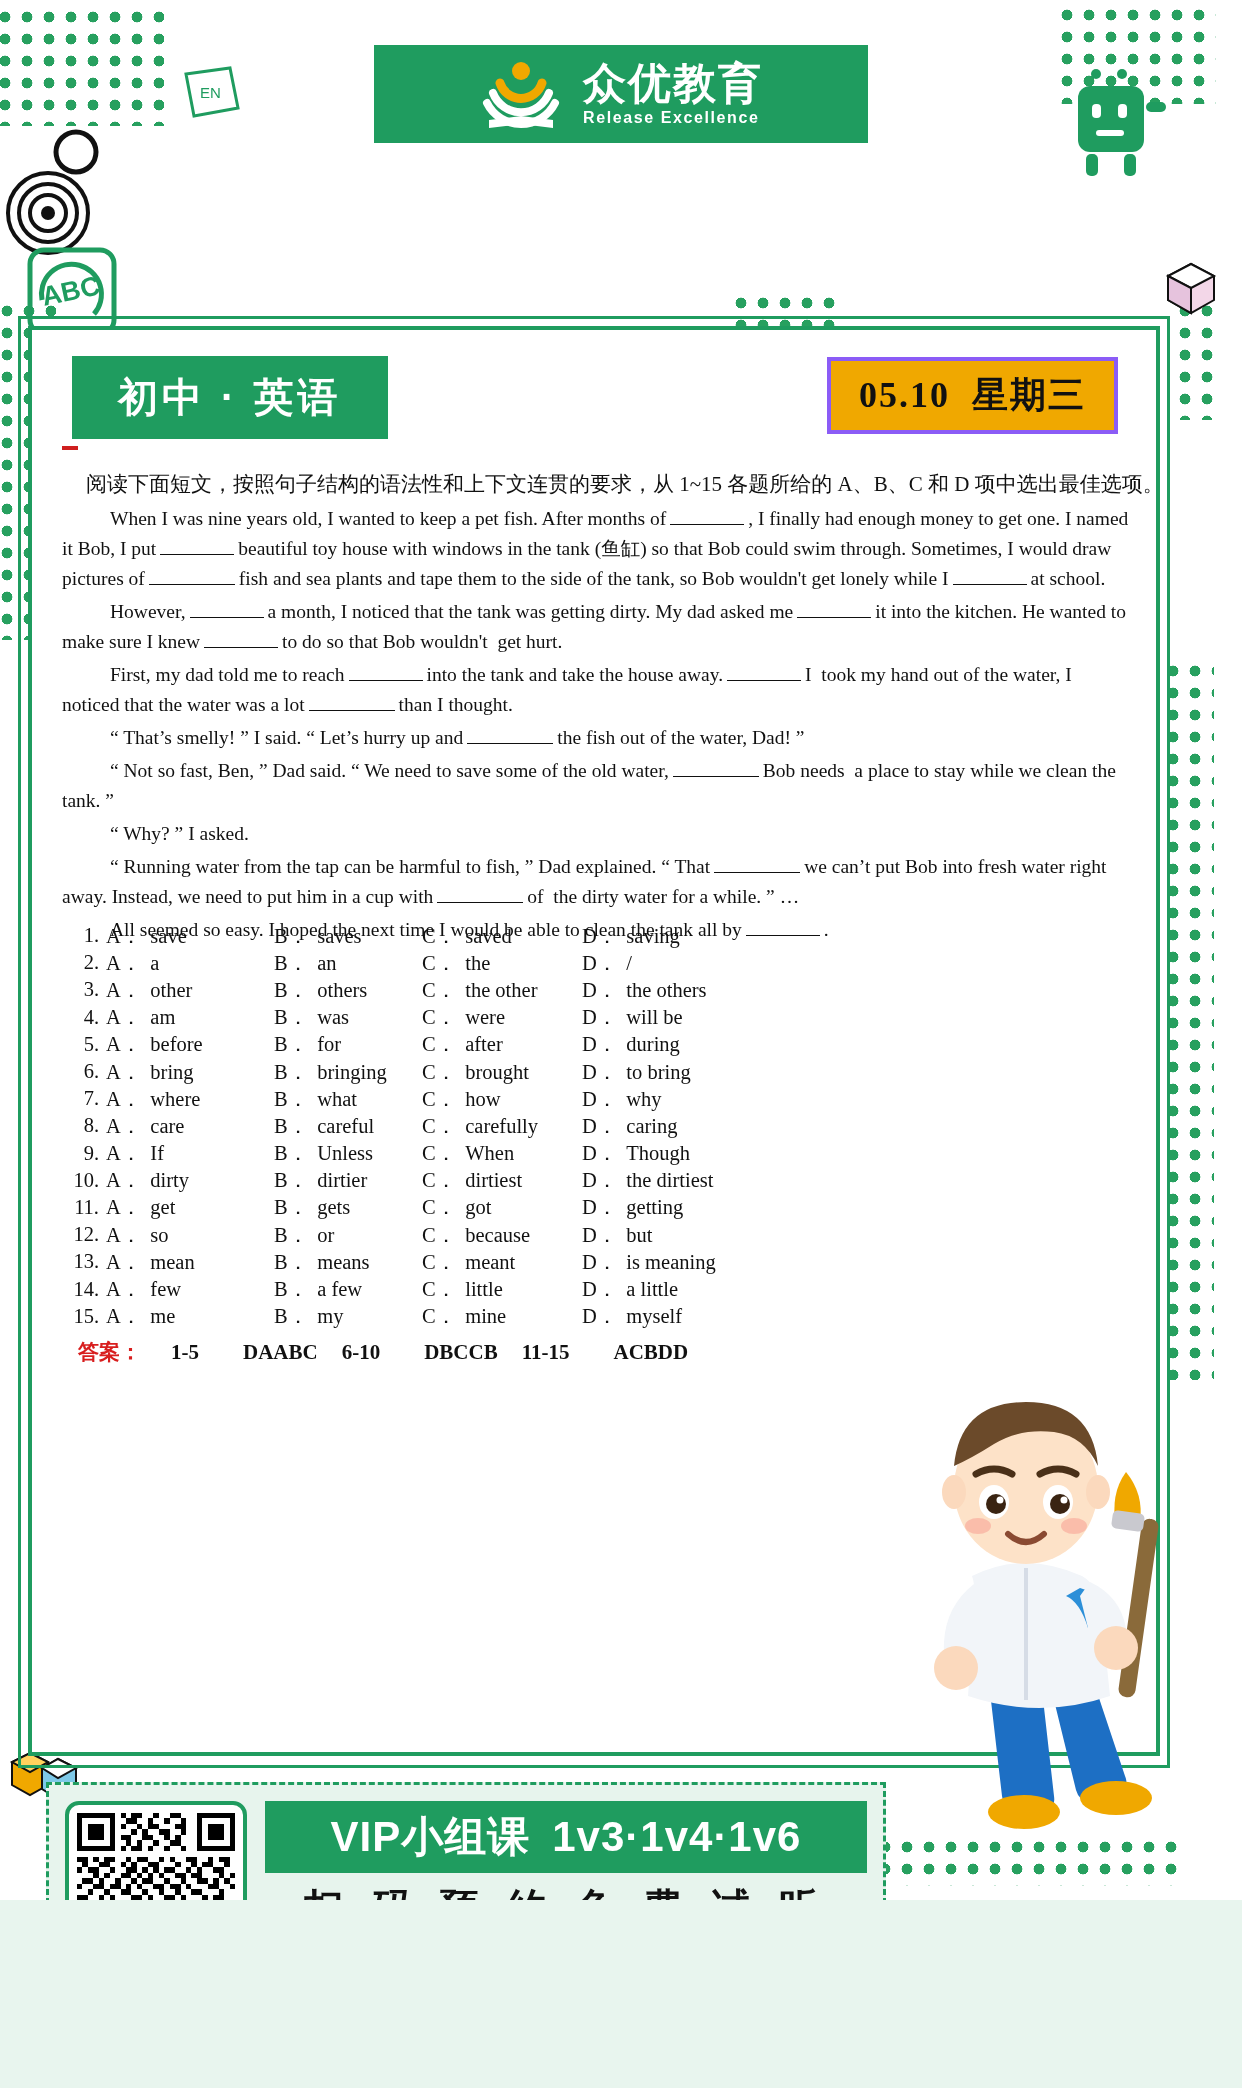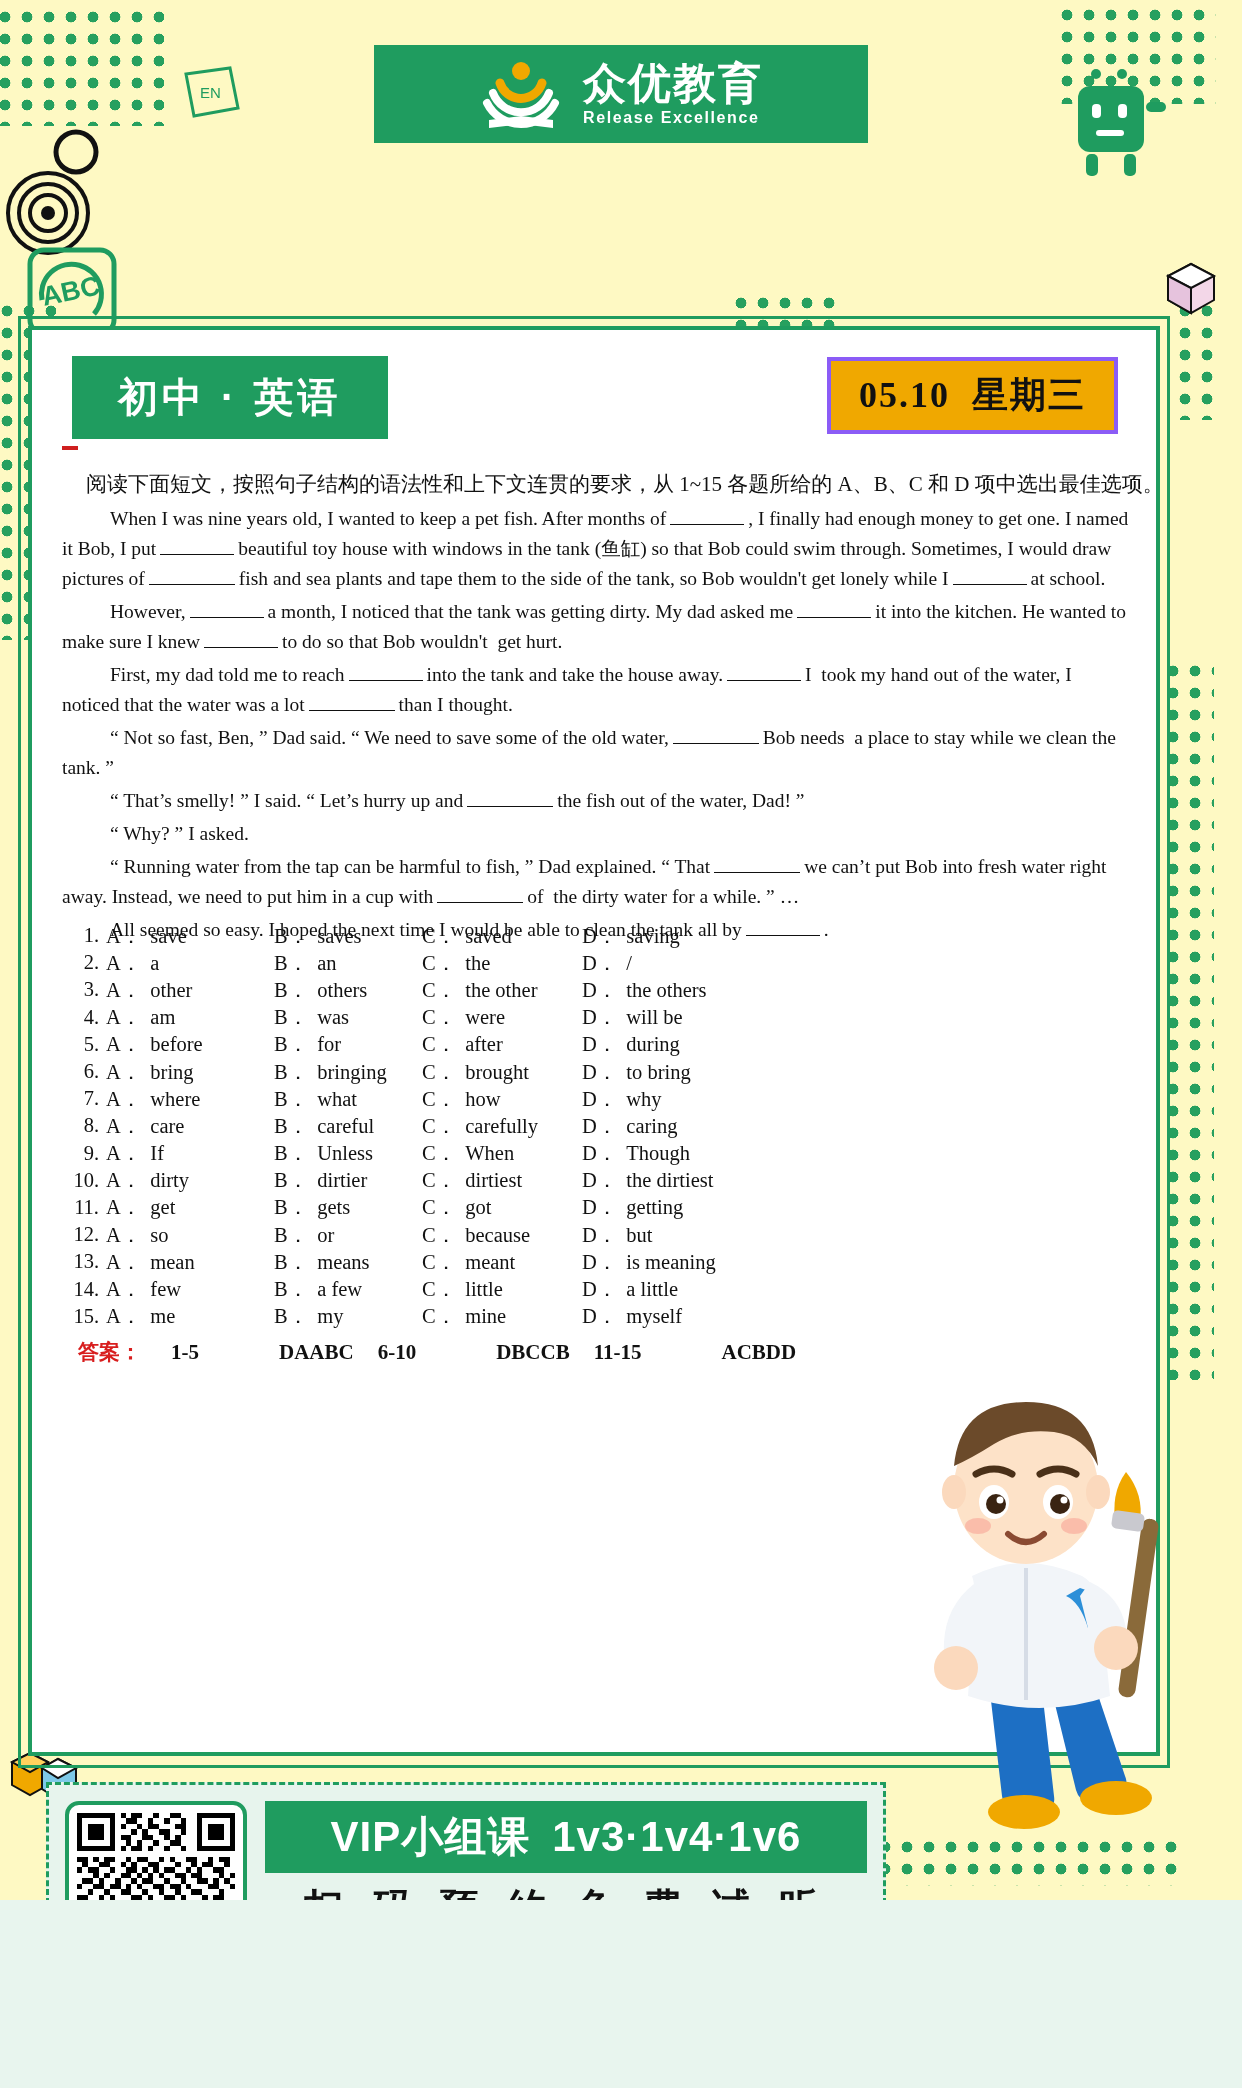--- a/index.html
+++ b/index.html
@@ -5,21 +5,21 @@
   * { box-sizing: border-box; margin: 0; padding: 0; }
   html, body {
     width: 1242px; height: 2088px;
     font-family: "Liberation Sans", sans-serif;
     background: #e8f5ee;
     overflow: hidden;
   }
   .poster {
     position: relative;
     width: 1242px; height: 1900px;
-    background: #fef9c3;
+    background: #ffffff;
     overflow: hidden;
   }
 
   
   .dots {
     position: absolute;
     background-image: radial-gradient(#27a05f 34%, transparent 36%);
     background-size: 22px 22px;
     pointer-events: none;
   }
@@ -176,21 +176,21 @@
   .opt-letter { margin-right: 9px; }
 
   
   .answer-line {
     position: absolute; left: 46px; top: 1008px;
     font-family: "Liberation Serif", serif;
     font-size: 21px; color: #111; font-weight: 700;
     white-space: nowrap;
   }
   .answer-line .lab { color: #d81e1e; margin-right: 30px; }
-  .answer-line .grp { margin-right: 24px; margin-left: 36px; }
+  .answer-line .grp { margin-right: 24px; }
   .answer-line .seq { margin-right: 44px; }
 
   
   .promo {
     position: absolute; left: 46px; top: 1782px;
     width: 840px; height: 238px;
     border: 3px dashed #1f9c5f;
     background: #e7f4ed;
     padding: 16px;
     display: flex; gap: 18px; align-items: flex-start; justify-content: center;
@@ -324,24 +324,24 @@
         <p class="ind">
           <span>When I was nine years old, I wanted to keep a pet fish. After months of</span><span class="blank"></span><span>, I finally had enough money to get one. I named it Bob, I put</span><span class="blank"></span><span>beautiful toy house with windows in the tank (鱼缸) so that Bob could swim through. Sometimes, I would draw pictures of</span><span class="blank w"></span><span>fish and sea plants and tape them to the side of the tank, so Bob wouldn't get lonely while I</span><span class="blank"></span><span>at school.</span>
         </p>
         <p class="ind">
           <span>However,</span><span class="blank"></span><span>a month, I noticed that the tank was getting dirty. My dad asked me</span><span class="blank"></span><span>it into the kitchen. He wanted to make sure I knew</span><span class="blank"></span><span>to do so that Bob wouldn't&nbsp; get hurt.</span>
         </p>
         <p class="ind">
           <span>First, my dad told me to reach</span><span class="blank"></span><span>into the tank and take the house away.</span><span class="blank"></span><span>I&nbsp; took my hand out of the water, I noticed that the water was a lot</span><span class="blank w"></span><span>than I thought.</span>
         </p>
         <p class="ind">
-          <span>“ Not so fast, Ben, ” Dad said. “ We need to save some of the old water,</span><span class="blank w"></span><span>Bob needs&nbsp; a place to stay while we clean the tank. ”</span>
+          <span>“ That’s smelly! ” I said. “ Let’s hurry up and</span><span class="blank w"></span><span>the fish out of the water, Dad! ”</span>
         </p>
         <p class="ind">
-          <span>“ That’s smelly! ” I said. “ Let’s hurry up and</span><span class="blank w"></span><span>the fish out of the water, Dad! ”</span>
+          <span>“ Not so fast, Ben, ” Dad said. “ We need to save some of the old water,</span><span class="blank w"></span><span>Bob needs&nbsp; a place to stay while we clean the tank. ”</span>
         </p>
         <p class="ind">
           <span>“ Why? ” I asked.</span>
         </p>
         <p class="ind">
           <span>“ Running water from the tap can be harmful to fish, ” Dad explained. “ That</span><span class="blank w"></span><span>we can’t put Bob into fresh water right away. Instead, we need to put him in a cup with</span><span class="blank w"></span><span>of&nbsp; the dirty water for a while. ” …</span>
         </p>
         <p class="ind">
           <span>All seemed so easy. I hoped the next time I would be able to clean the tank all by</span><span class="blank"></span><span>.</span>
         </p>

